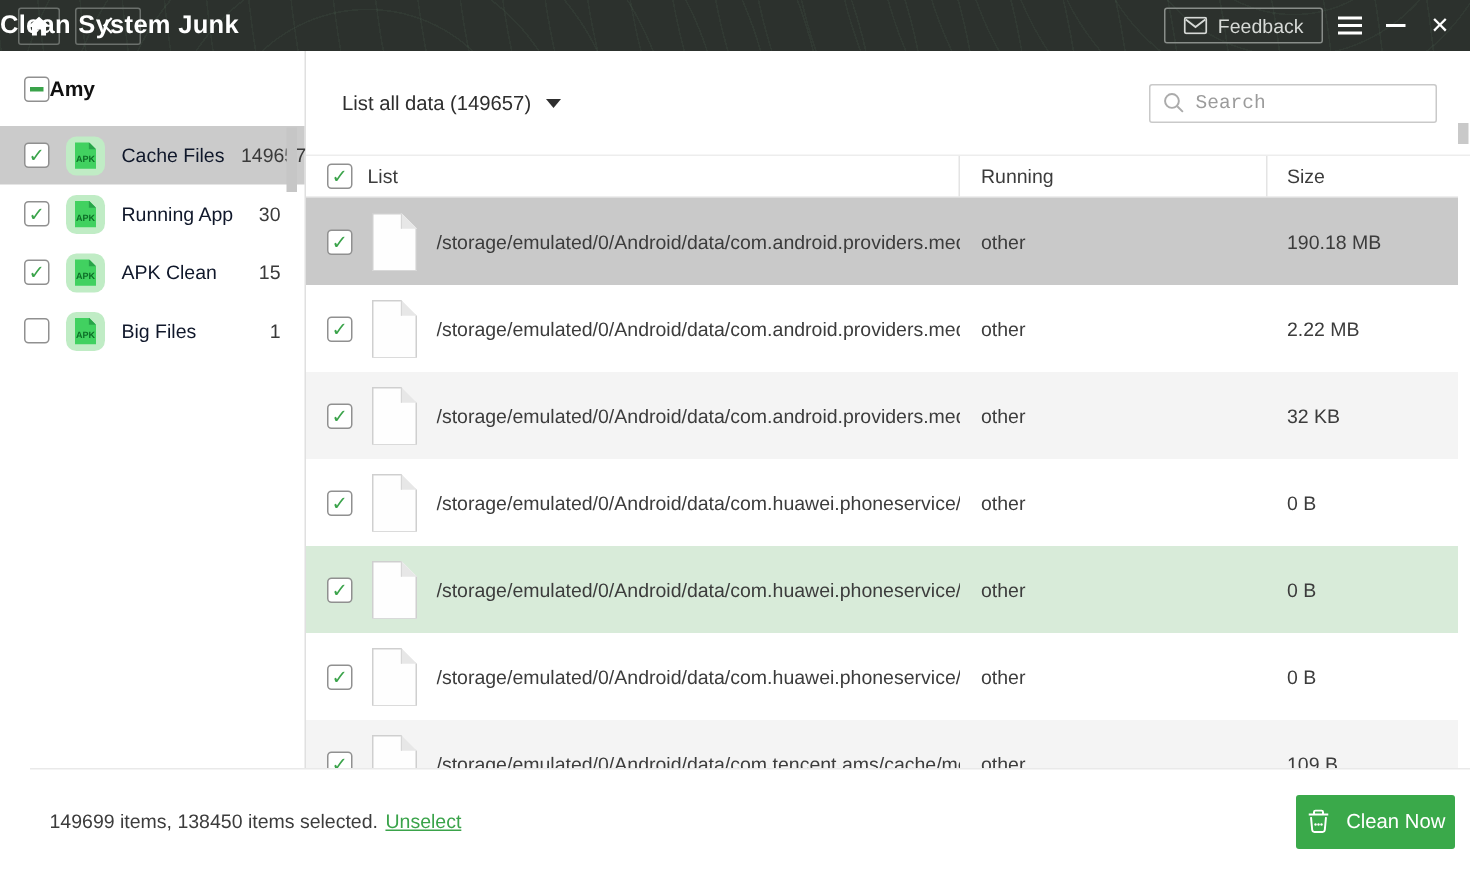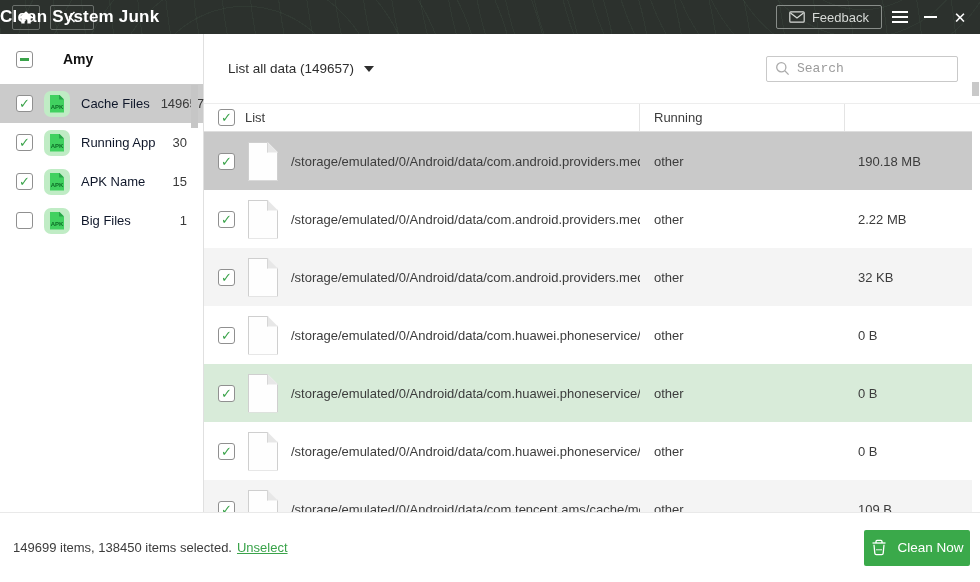--- a/index.html
+++ b/index.html
@@ -34,21 +34,21 @@
   .win-btn { width:24px; height:24px; background:transparent; border:none; display:flex; align-items:center; justify-content:center; cursor:pointer; }
   .bars { display:flex; flex-direction:column; gap:3px; }
   .bars i { width:16px; height:2px; background:#fff; }
   .mini-bar { width:13px; height:2px; background:#fff; }
 
   
   .content { flex:1; display:flex; min-height:0; }
 
   
   .sidebar { width:204px; flex:none; border-right:1px solid #e0e0e0; position:relative; background:#fff; }
-  .sidebar-header { height:50px; display:flex; align-items:center; gap:30px; padding-left:16px; }
+  .sidebar-header { height:50px; display:flex; align-items:center; gap:0; padding-left:16px; }
   .device-name { font-size:14px; font-weight:bold; color:#111; }
   .sb-item { height:39px; display:flex; align-items:center; gap:11px; padding-left:16px; padding-right:16px; cursor:pointer; }
   .sb-item.selected { background:#cbcbcb; }
   .sb-label { font-size:13px; color:#0f172a; white-space:nowrap; }
   .sb-count { margin-left:auto; font-size:13px; color:#3a3a3a; }
   .sb-scrollthumb { position:absolute; right:5px; top:51px; width:7px; height:43px; background:#c6c6c6; }
 
   
   .checkbox {
     width:17px; height:17px; border:1px solid #909090; border-radius:3px; background:#fff;
@@ -94,21 +94,21 @@
   .cell-name .checkbox { margin-right:13px; }
   .file-icon { position:relative; width:30px; height:39px; margin-right:13px; flex:none; }
   .file-page { position:absolute; inset:0; background:#fefefe; border:1px solid #cfcfcf; clip-path:polygon(0 0, 19px 0, 30px 11px, 30px 39px, 0 39px); }
   .file-fold { position:absolute; top:0; right:0; width:11px; height:11px; background:#e7e7e7; clip-path:polygon(0 0, 100% 100%, 0 100%); border-left:1px solid #d6d6d6; }
   .path { white-space:nowrap; overflow:hidden; }
   .cell-format { flex:0 0 205px; padding-left:14px; }
   .cell-size { flex:1; padding-left:13px; }
   .main-scrollthumb { position:absolute; right:1px; top:48px; width:7px; height:14px; background:#c9c9c9; }
 
   
-  .footer { height:70px; flex:none; border-top:1px solid #e9e9e9; background:#fff; display:flex; align-items:center; padding:0 10px 0 13px; }
+  .footer { height:70px; flex:none; border-top:1px solid #e9e9e9; background:#fff; display:flex; align-items:center; padding:0 10px 0 13px;margin-left:20px; }
   .summary { font-size:13px; color:#3c3c3c; }
   .unselect { color:#3aa34a; text-decoration:underline; margin-left:5px; cursor:pointer; }
   .clean-btn {
     margin-left:auto; width:106px; height:36px; background:#3aa94a; border:none; border-radius:2px;
     color:#fff; font-size:13.5px; display:flex; align-items:center; justify-content:center; gap:9px; cursor:pointer;
     font-family:inherit;
   }
 </style>
 </head>
 <body>
@@ -184,21 +184,21 @@
   </div>
 
   <div class="sb-item">
     <span class="checkbox checked"></span>
     <span class="apk-icon">
       <span class="apk-page">
                 <i>APK</i>
               </span>
               <span class="apk-fold"></span>
     </span>
-    <span class="sb-label">APK Name</span>
+    <span class="sb-label">APK Clean</span>
     <span class="sb-count">15</span>
   </div>
 
   <div class="sb-item">
     <span class="checkbox"></span>
     <span class="apk-icon">
       <span class="apk-page">
                 <i>APK</i>
               </span>
               <span class="apk-fold"></span>
@@ -224,20 +224,21 @@
           <input type="text" placeholder="Search" style="">
         </div>
       </div>
 
       <div class="thead">
         <div class="th-name">
           <span class="checkbox checked"></span>
           <span>List</span>
         </div>
         <div class="th-format">Running</div>
+        <div class="th-size">Size</div>
       </div>
 
       <div class="tbody">
   <div class="row row-selected">
     <div class="cell-name">
       <span class="checkbox checked"></span>
       <span class="file-icon">
         <span class="file-page"></span>
                 <span class="file-fold"></span>
       </span>

